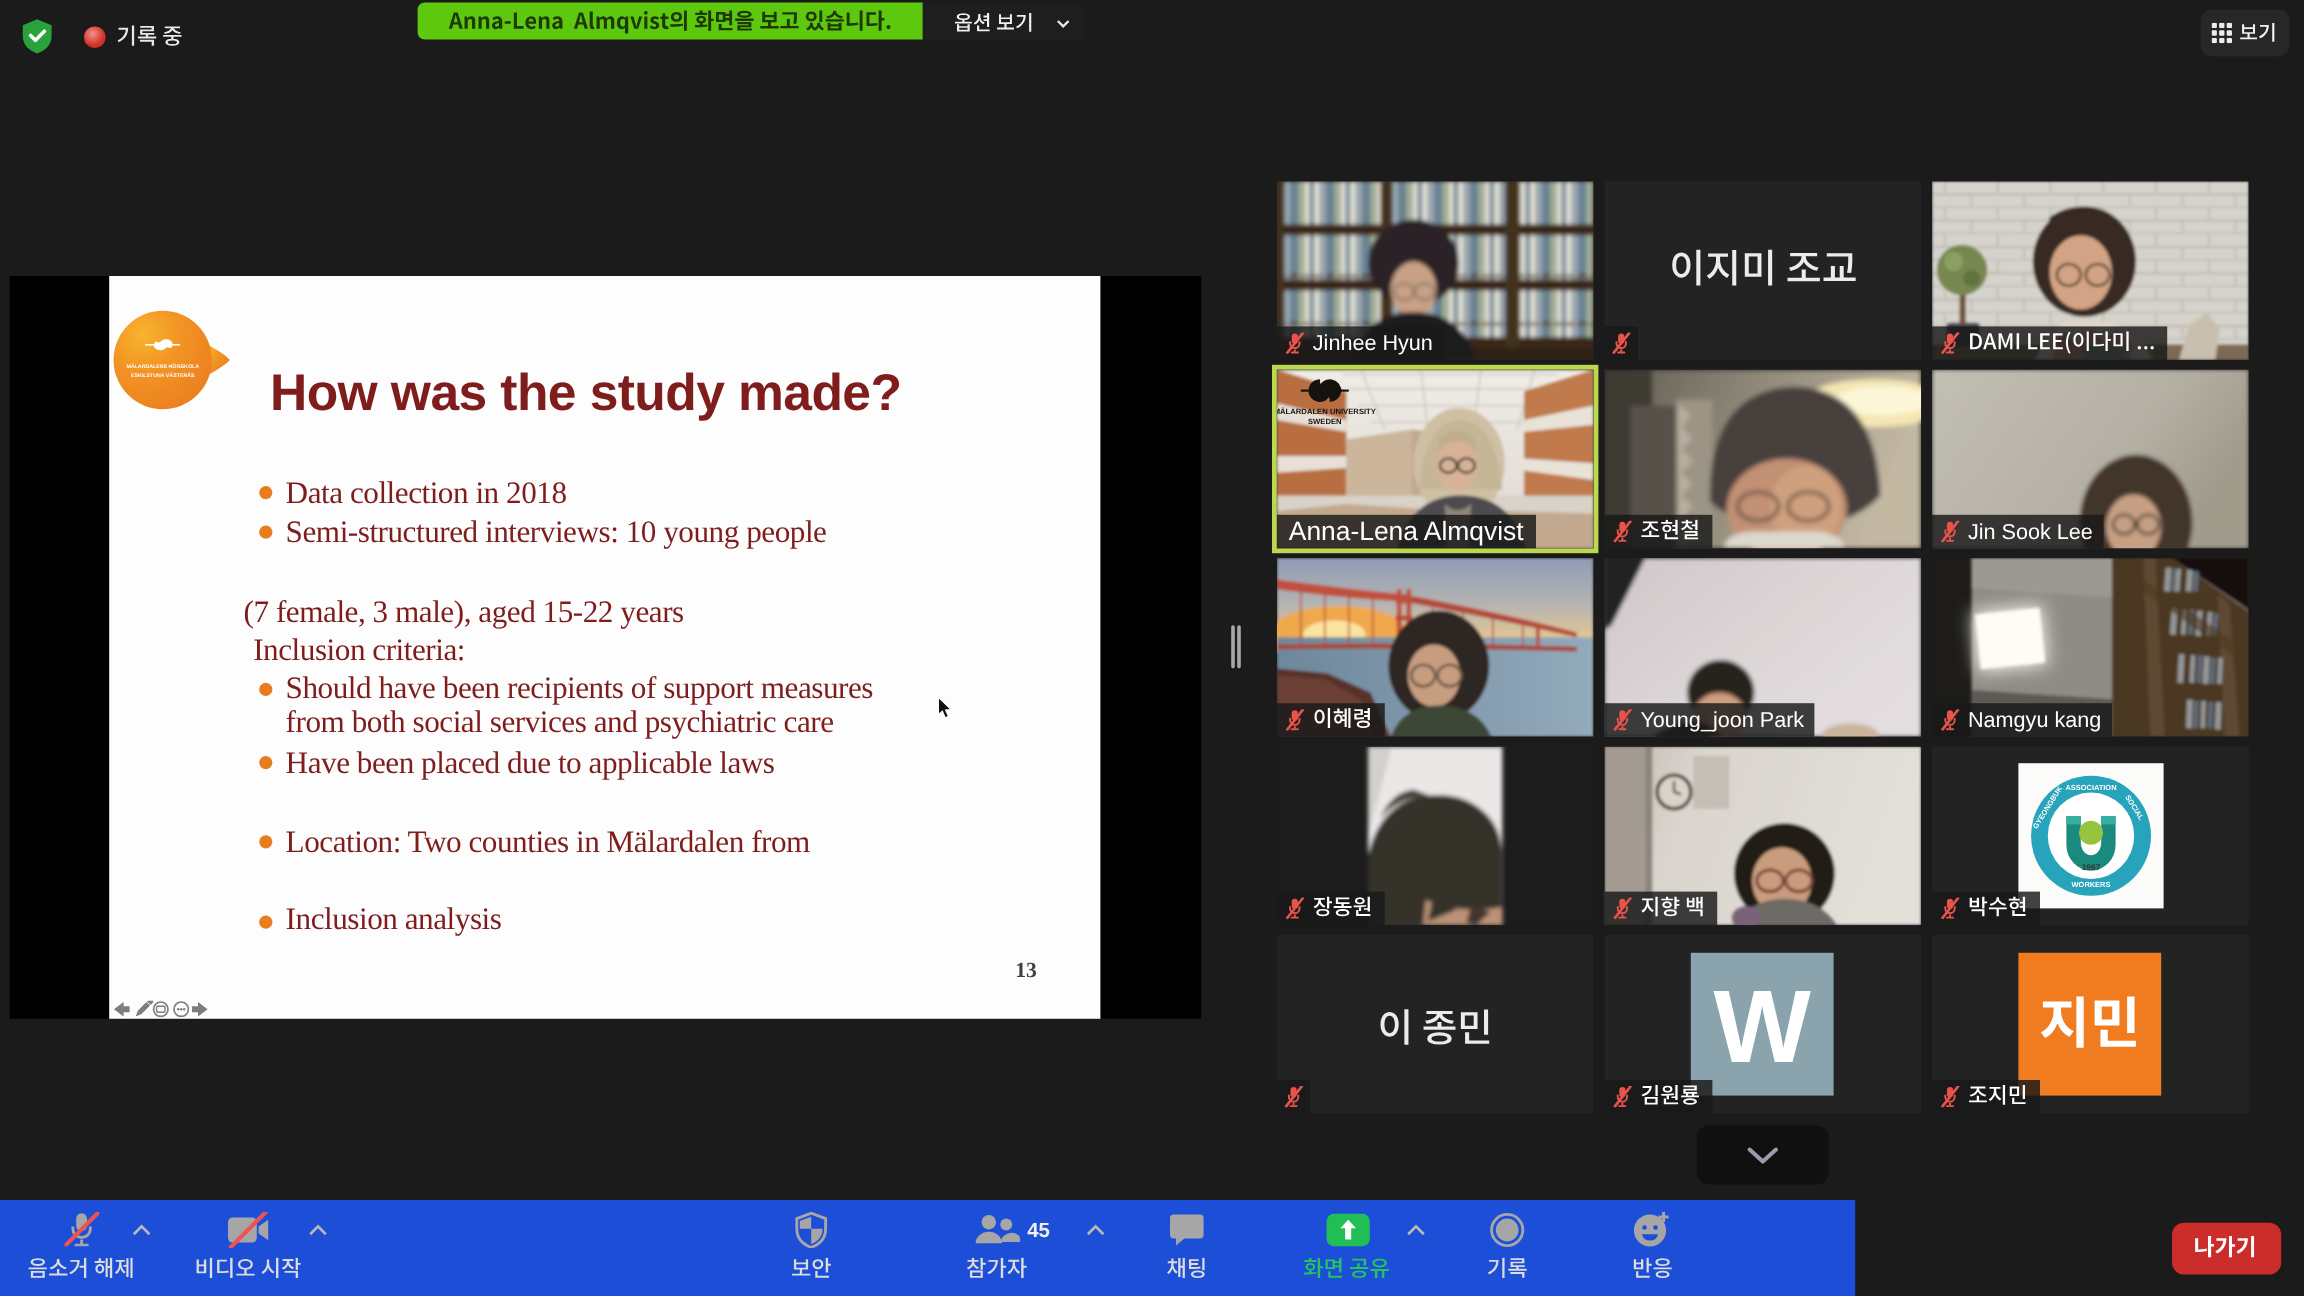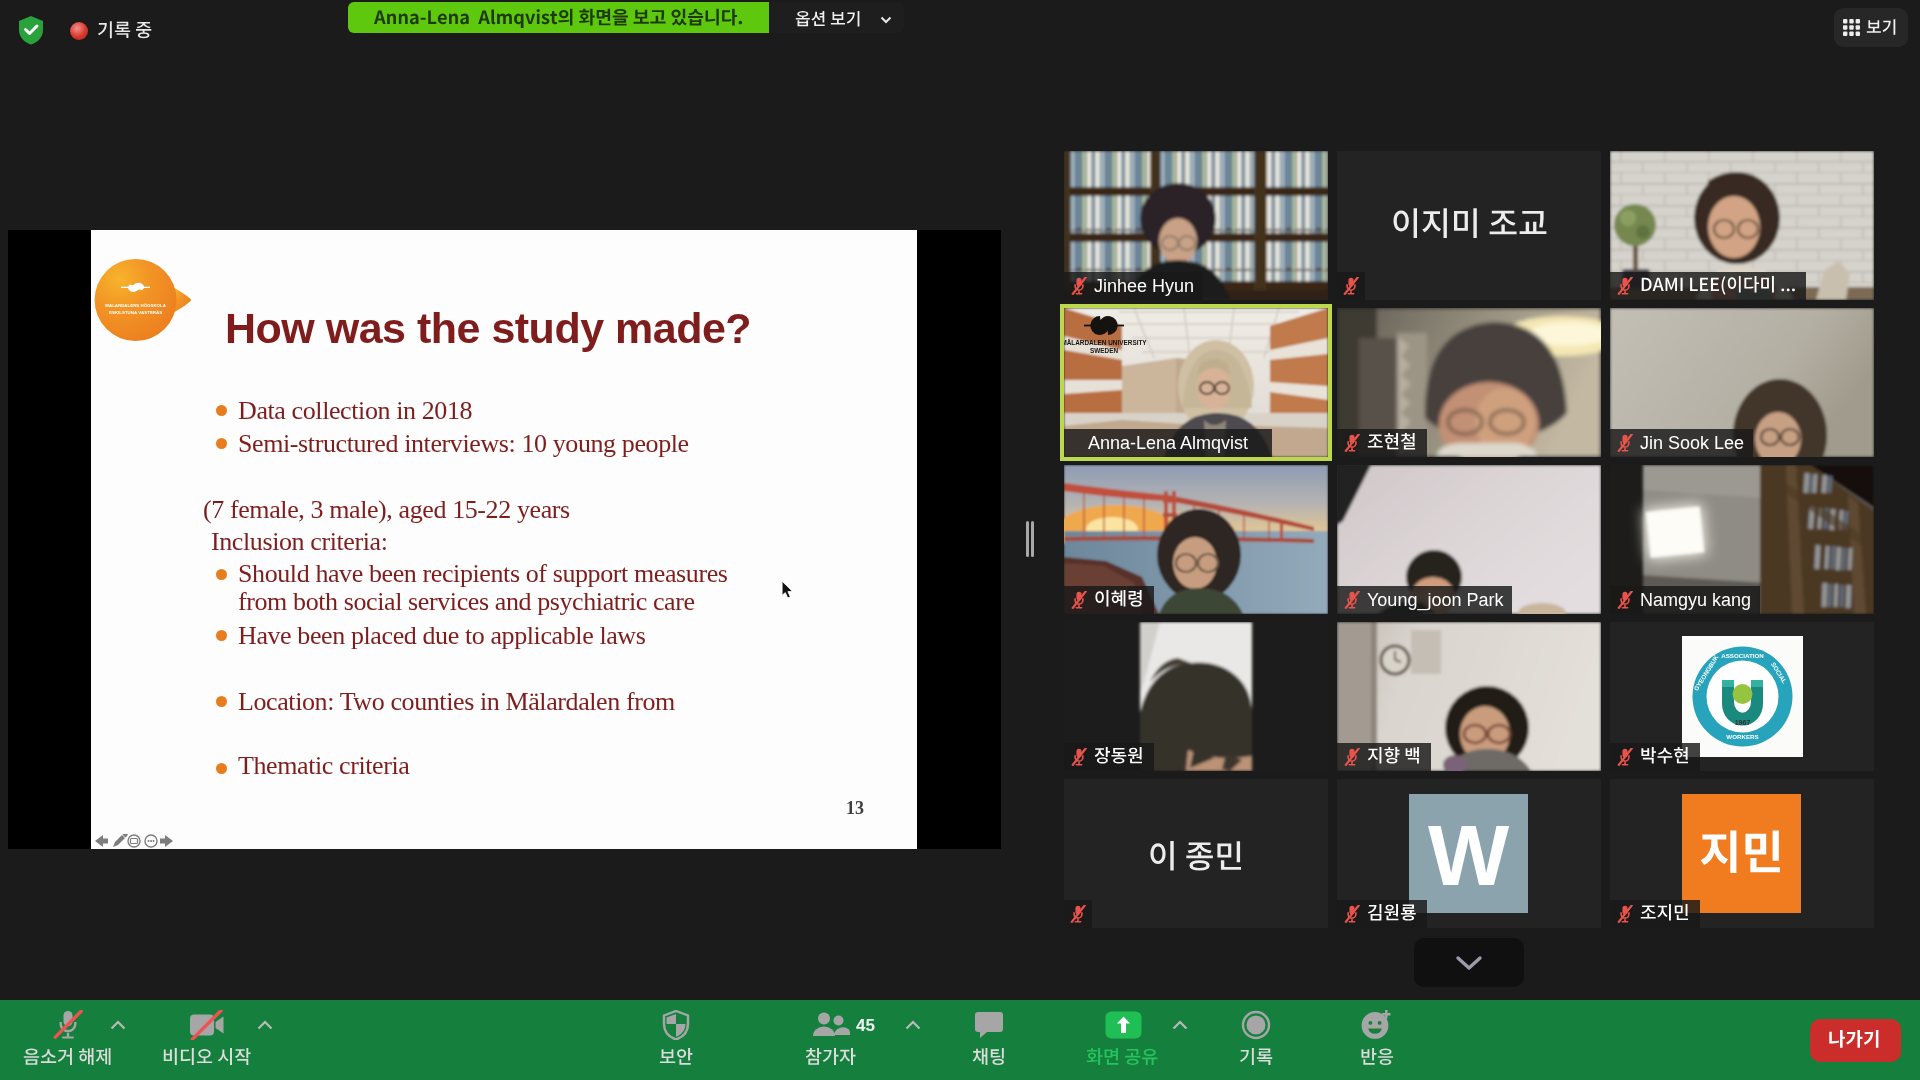--- a/index.html
+++ b/index.html
@@ -37,21 +37,21 @@
 
   
   .tile { position:absolute; width:264px; height:149px; background:#232323; overflow:hidden; }
   .tile > svg { position:absolute; left:0; top:0; }
   .vlabel svg { position:static; flex:none; }
   .vlabel { position:absolute; left:0; bottom:0; background:rgba(24,24,24,0.82);
     color:#fff; font-size:18px; height:28px; display:flex; align-items:center;
     padding:0 9px 0 6px; gap:6px; white-space:nowrap; }
 
   
-  #toolbar { left:0; top:1000px; width:1920px; height:80px; background:#15803d; }
+  #toolbar { left:0; top:1000px; width:1546px; height:80px; background:#1d4ed8; }
   .tool { position:absolute; top:10px; display:flex; flex-direction:column; align-items:center; }
   #leave { left:1810px; top:19px; width:91px; height:43px; background:#cb2d2a; color:#fff;
     font-size:19px; font-weight:bold; border-radius:10px; display:flex; align-items:center;
     justify-content:center; }
 </style>
 </head>
 <body>
 <div id="page">
 
   <svg id="shield-ok" class="abs" width="32" height="32" viewBox="0 0 32 32">
@@ -125,21 +125,21 @@
       <div class="abs srf bl" style="left:147px; top:199px;">Semi-structured interviews: 10 young people</div>
       <div class="abs srf bl" style="left:112px; top:232px;margin-top:33px;">(7 female, 3 male), aged 15-22 years</div>
       <div class="abs srf bl" style="left:120px; top:297px;">Inclusion criteria:</div>
       <div class="bullet-dot" style="left:125px; top:339px;"></div>
       <div class="abs srf bl" style="left:147px; top:330px; line-height:28px;">Should have been recipients of support measures<br>from both social services and psychiatric care</div>
       <div class="bullet-dot" style="left:125px; top:400px;"></div>
       <div class="abs srf bl" style="left:147px; top:391px;">Have been placed due to applicable laws</div>
       <div class="bullet-dot" style="left:125px; top:466px;"></div>
       <div class="abs srf bl" style="left:147px; top:457px;">Location: Two counties in Mälardalen from</div>
       <div class="bullet-dot" style="left:125px; top:533px;"></div>
-      <div class="abs srf bl" style="left:147px; top:521px;">Thematic criteria</div>
+      <div class="abs srf bl" style="left:147px; top:521px;">Inclusion analysis</div>
     </div>
     <div id="pagenum" class="abs">13</div>
 
     <svg class="abs" style="left:4px; top:604px;" width="90" height="14" viewBox="0 0 90 14">
       <g fill="#7d7d7d">
         <path d="M0 7 L8 1 V4.5 H13 V9.5 H8 V13 Z"></path>
         <path d="M18 13 L20 8 L27 1 L30 4 L23 11 Z"></path>
         <path d="M27.5 0.5 l3 3 l1.5-1.5 a1.5 1.5 0 0 0 -3-3 z"></path>
         <circle cx="39" cy="7" r="6" fill="none" stroke="#7d7d7d" stroke-width="1.4"></circle>
         <rect x="35.5" y="4.5" width="7" height="5" rx="1" fill="none" stroke="#7d7d7d" stroke-width="1.2"></rect>
@@ -310,21 +310,21 @@
         <path d="M140 112 q10 10 22 0 l-2 37 l-18 0 z" fill="#8f8579"></path>
       </g>
       <g transform="translate(22,8)">
         <path d="M14 0 a9.5 9.5 0 1 0 9 12 a11 11 0 0 1 -9 -12 z" fill="#15130f"></path>
         <path d="M22 19 a9.5 9.5 0 1 0 -9 -12 a11 11 0 0 1 9 12 z" fill="#15130f"></path>
         <rect x="-2" y="8.6" width="40" height="1.8" fill="#15130f"></rect>
         <text x="18" y="29" font-size="6.4" font-weight="bold" fill="#15130f" text-anchor="middle" font-family="Liberation Sans">MÄLARDALEN UNIVERSITY</text>
         <text x="18" y="37" font-size="6.4" font-weight="bold" fill="#15130f" text-anchor="middle" font-family="Liberation Sans">SWEDEN</text>
       </g>
     </svg>
-    <div class="vlabel" style="font-size:18px; padding:0 24px;">Anna-Lena Almqvist</div>
+    <div class="vlabel" style="font-size:22px; padding:0 10px;">Anna-Lena Almqvist</div>
   </div>
 
   <div class="tile" style="left:1337px; top:308px;">
     <svg width="264" height="149" viewBox="0 0 264 149">
       <defs>
         <filter id="bl5" x="-15%" y="-15%" width="130%" height="130%">
             <feGaussianBlur stdDeviation="2"></feGaussianBlur>
           </filter>
         <linearGradient id="g5" x1="0" y1="0" x2="1" y2="0.25">
           <stop offset="0%" stop-color="#5f5a52"></stop>

